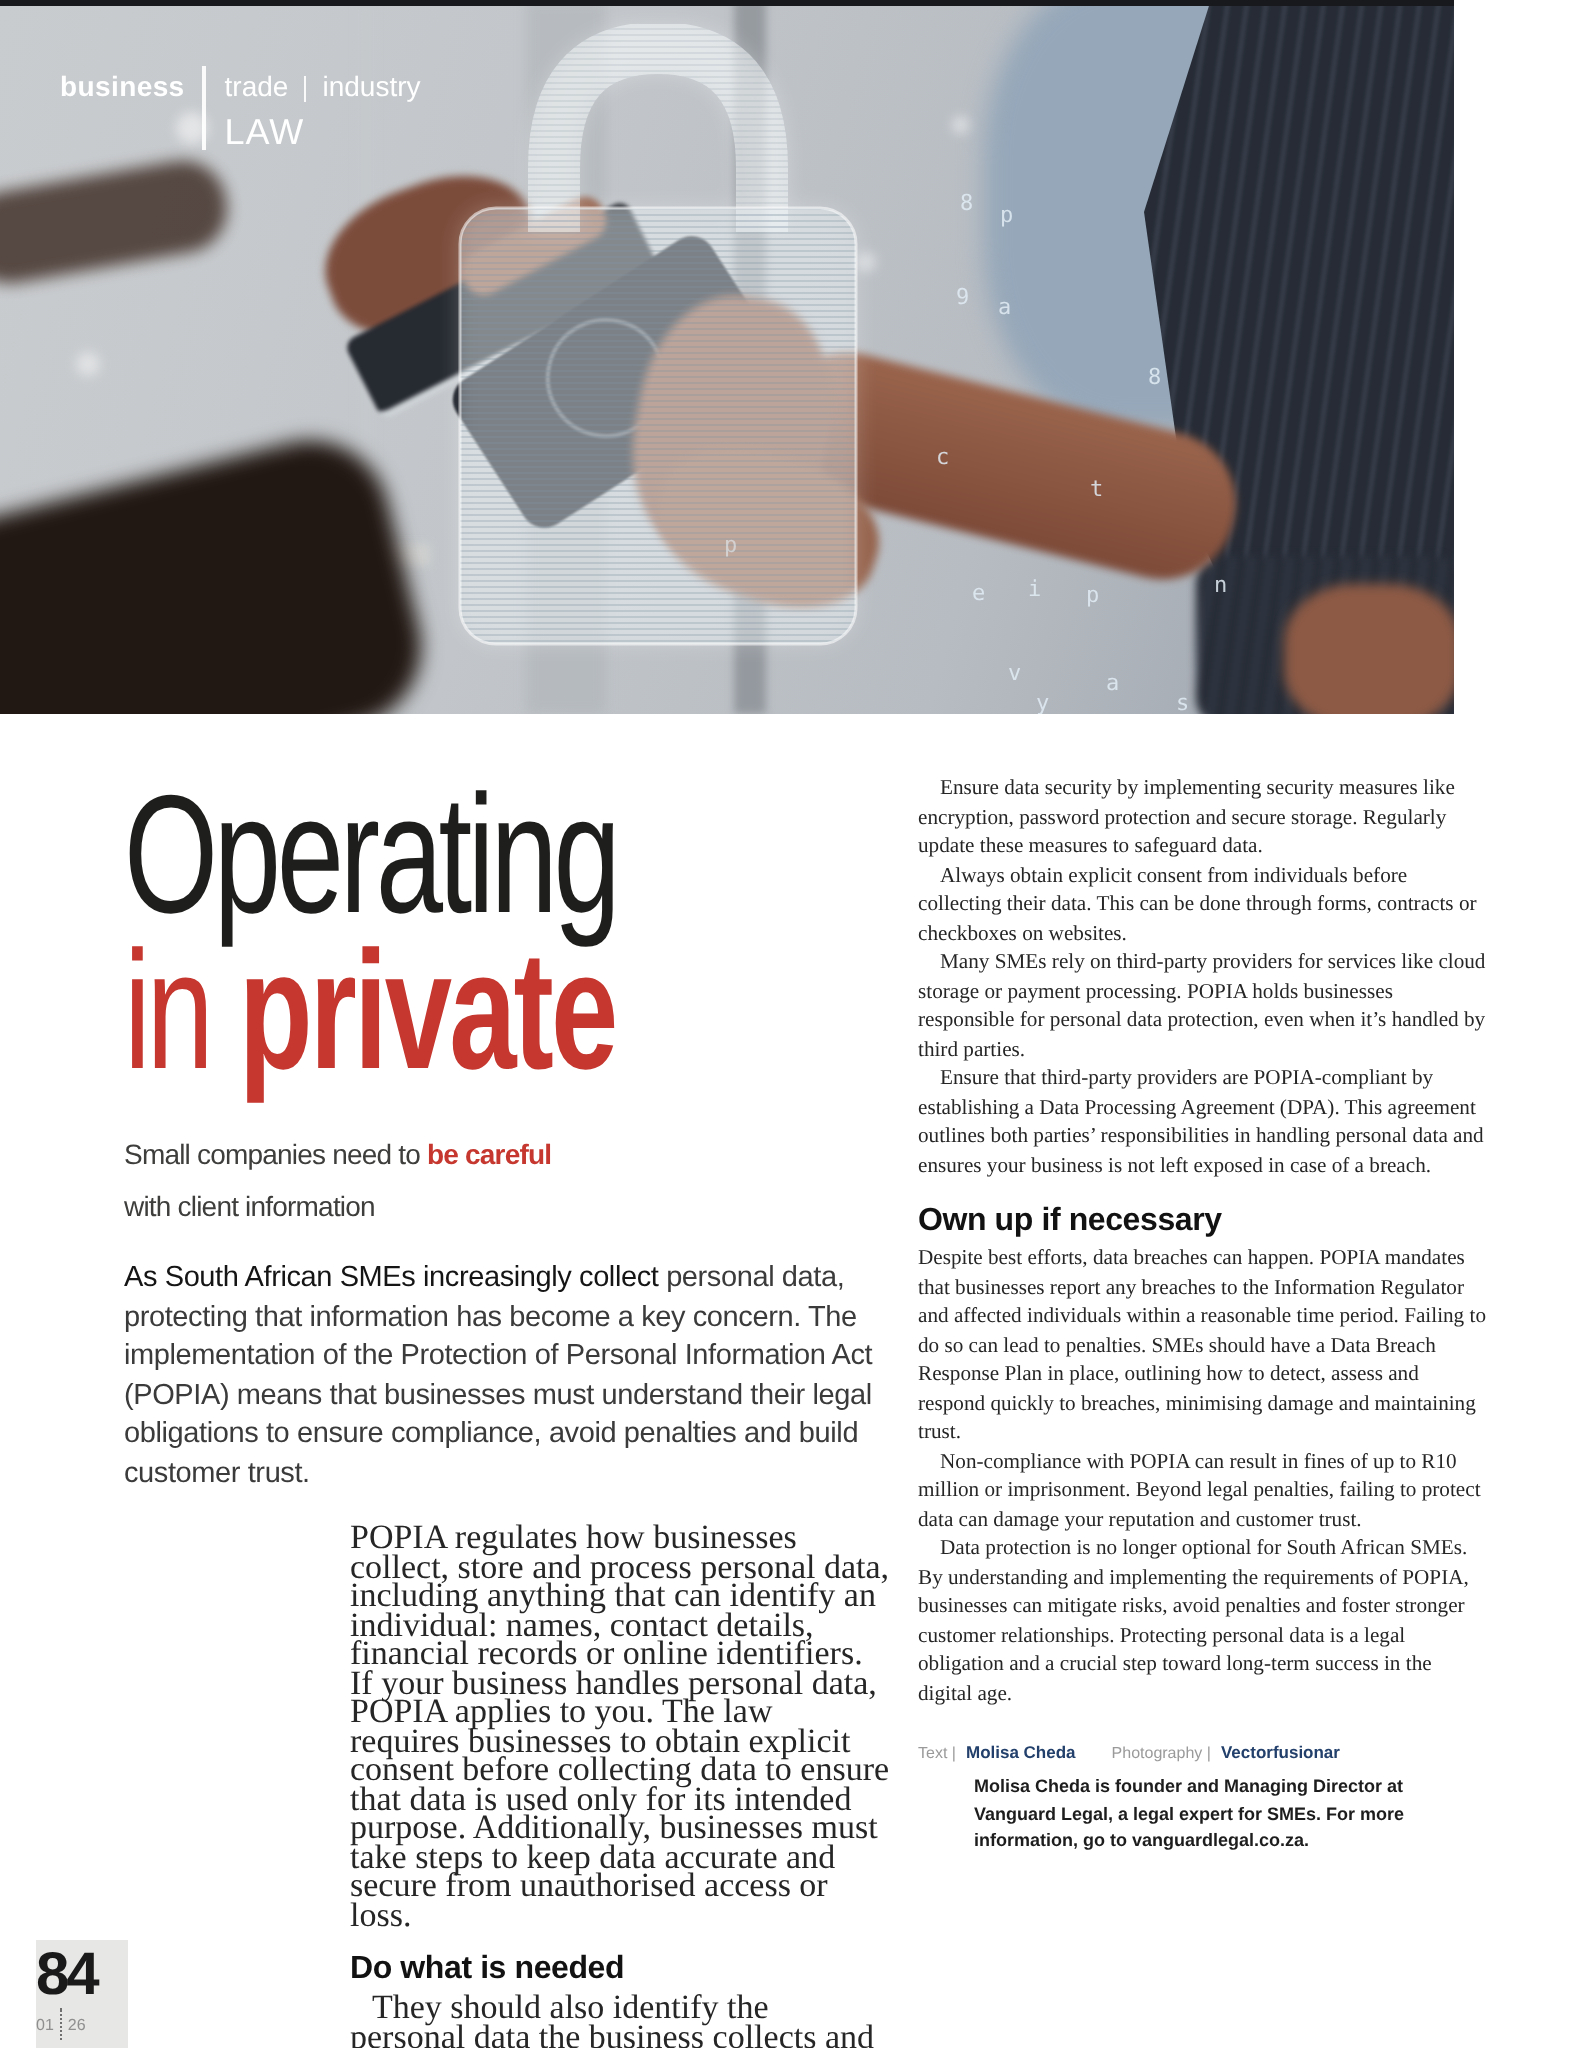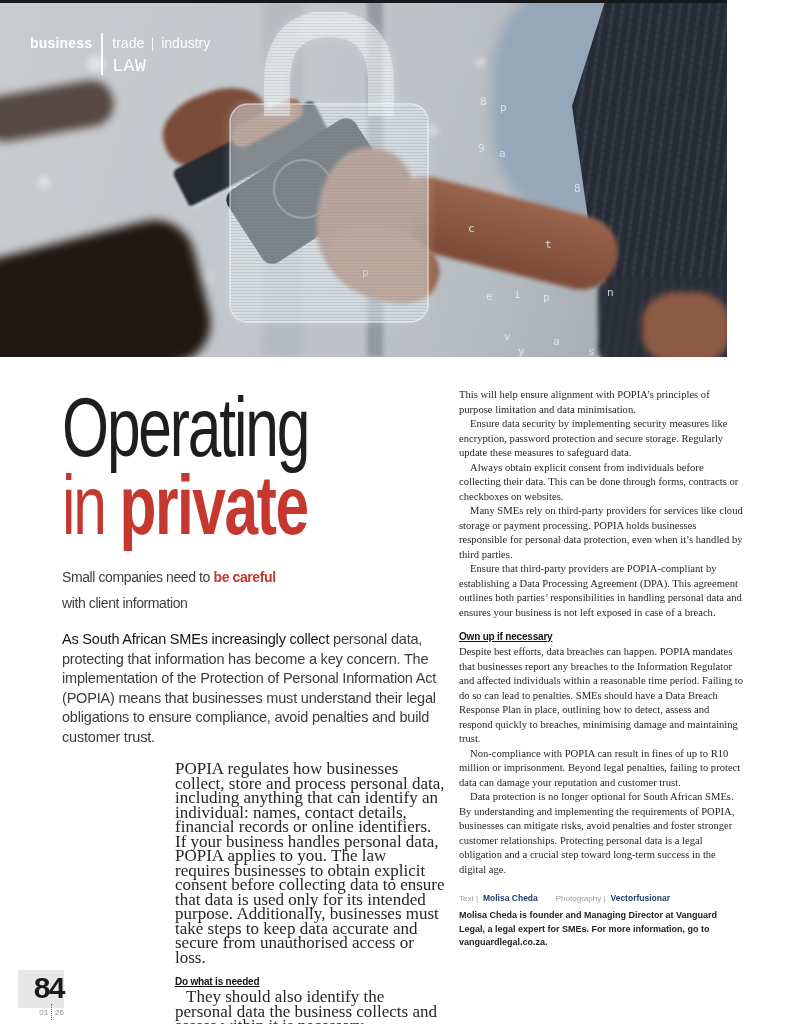--- a/index.html
+++ b/index.html
@@ -64,47 +64,47 @@
   .glyph:nth-of-type(14){left:553px;top:335px;}
   .glyph:nth-of-type(15){left:588px;top:345px;}
   .glyph:nth-of-type(16){left:518px;top:345px;}
   
   .badge{position:absolute;left:30px;top:33px;z-index:50;color:#fff;display:flex;align-items:flex-start;}
   .badge-primary{font-weight:700;font-size:14px;letter-spacing:.2px;padding-top:2px;}
   .badge-divider{width:2px;height:42px;background:rgba(255,255,255,.92);margin:0 9px;}
   .badge-right{display:flex;flex-direction:column;}
   .badge-row{display:flex;align-items:flex-end;font-size:14px;font-weight:400;padding-top:2px;}
   .badge-sep{width:1px;height:13px;background:rgba(255,255,255,.9);margin:0 8px;}
-  .badge-sub{font-size:18px;font-weight:400;letter-spacing:.5px;margin-top:5px;font-family:Liberation Mono, monospace;}
+  .badge-sub{font-size:18px;font-weight:400;letter-spacing:.5px;margin-top:5px;}
   
   .article{position:absolute;left:62px;top:388px;width:682px;display:flex;gap:12px;}
   .col-left{width:385px;}
   .col-right{width:285px;}
   .title{transform:scaleX(.72);transform-origin:0 0;white-space:nowrap;
     font-size:84px;line-height:78px;letter-spacing:-3px;color:#1e1e1c;font-weight:400;}
   .title .accent-light{color:#c5372f;font-weight:400;}
   .title .accent-bold{color:#c5372f;font-weight:700;letter-spacing:-2px;}
   .standfirst{margin-top:20px;font-size:14px;line-height:26px;color:#3e3e3c;letter-spacing:-.4px;}
   .standfirst .accent{color:#c5372f;font-weight:700;}
   .intro{margin-top:14px;font-size:14.5px;line-height:19.6px;color:#3b3b3b;letter-spacing:-.2px;}
   .intro .lead-bold{font-weight:400;color:#151515;}
   .serif-block{margin-top:9px;margin-left:113px;width:270px;}
   .bodycopy{font-family:"Liberation Serif",serif;font-size:17px;line-height:14.5px;color:#262626;margin:0;}
   .col-right .bodycopy{font-size:10.6px;}
   .indent{text-indent:11px;}
-  .subhead{font-family:"Liberation Sans",sans-serif;font-weight:700;font-size:10px;color:#121212;margin:11px 0 3px 0;letter-spacing:-.2px;text-decoration:underline;}
+  .subhead{font-family:"Liberation Sans",sans-serif;font-weight:700;font-size:16px;color:#121212;margin:11px 0 3px 0;letter-spacing:-.2px;}
   
   .creditline{margin-top:16px;font-size:8.5px;display:flex;align-items:baseline;gap:5px;white-space:nowrap;}
   .credit-label{color:#9a9a9a;font-size:8px;}
   .credit-value{color:#22406b;font-weight:700;}
   .credit-gap{width:8px;}
-  .bio{margin-top:6px;font-weight:700;font-size:9px;line-height:13.5px;color:#1d1d1d;}
-  
-  .pagebox{position:absolute;left:18px;top:970px;width:46px;height:38px;background:#e7e7e5;
-    display:flex;flex-direction:column;align-items:flex-end;}
+  .bio{margin-top:6px;font-weight:700;font-size:9px;line-height:13.5px;color:#1d1d1d;margin-left:28px;}
+  
+  .pagebox{position:absolute;left:18px;top:970px;width:46px;height:54px;background:#e7e7e5;
+    display:flex;flex-direction:column;align-items:flex-start;}
   .pagenum{font-size:30px;font-weight:700;letter-spacing:-1.5px;color:#1a1a1a;line-height:32px;margin-top:2px;}
   .issue{display:flex;align-items:center;font-size:8px;color:#8f8f8f;gap:3px;height:16px;}
   .issue-dots{border-left:1px dotted #6f6f6f;height:16px;}
 </style>
 </head>
 <body>
 
 <div class="hero">
   <div class="shape band1"></div>
   <div class="shape band3"></div>
@@ -185,21 +185,20 @@
       <span>with client information</span>
     </div>
     <p class="intro"><span class="lead-bold">As South African SMEs increasingly collect</span><span> personal data, protecting that information has become a key concern. The implementation of the Protection of Personal Information Act (POPIA) means that businesses must understand their legal obligations to ensure compliance, avoid penalties and build customer trust.</span></p>
     <div class="serif-block">
       <p class="bodycopy">POPIA regulates how businesses collect, store and process personal data, including anything that can identify an individual: names, contact details, financial records or online identifiers. If your business handles personal data, POPIA applies to you. The law requires businesses to obtain explicit consent before collecting data to ensure that data is used only for its intended purpose. Additionally, businesses must take steps to keep data accurate and secure from unauthorised access or loss.</p>
       <div class="subhead">Do what is needed</div>
       <p class="bodycopy indent">They should also identify the personal data the business collects and assess within it is necessary.</p>
     </div>
   </div>
   <div class="col-right">
-    <p class="bodycopy">This will help ensure alignment with POPIA’s principles of purpose limitation and data minimisation.</p>
     <p class="bodycopy indent">Ensure data security by implementing security measures like encryption, password protection and secure storage. Regularly update these measures to safeguard data.</p>
     <p class="bodycopy indent">Always obtain explicit consent from individuals before collecting their data. This can be done through forms, contracts or checkboxes on websites.</p>
     <p class="bodycopy indent">Many SMEs rely on third-party providers for services like cloud storage or payment processing. POPIA holds businesses responsible for personal data protection, even when it’s handled by third parties.</p>
     <p class="bodycopy indent">Ensure that third-party providers are POPIA-compliant by establishing a Data Processing Agreement (DPA). This agreement outlines both parties’ responsibilities in handling personal data and ensures your business is not left exposed in case of a breach.</p>
     <div class="subhead">Own up if necessary</div>
     <p class="bodycopy">Despite best efforts, data breaches can happen. POPIA mandates that businesses report any breaches to the Information Regulator and affected individuals within a reasonable time period. Failing to do so can lead to penalties. SMEs should have a Data Breach Response Plan in place, outlining how to detect, assess and respond quickly to breaches, minimising damage and maintaining trust.</p>
     <p class="bodycopy indent">Non-compliance with POPIA can result in fines of up to R10 million or imprisonment. Beyond legal penalties, failing to protect data can damage your reputation and customer trust.</p>
     <p class="bodycopy indent">Data protection is no longer optional for South African SMEs. By understanding and implementing the requirements of POPIA, businesses can mitigate risks, avoid penalties and foster stronger customer relationships. Protecting personal data is a legal obligation and a crucial step toward long-term success in the digital age.</p>
     <div class="creditline">
       <span class="credit-label">Text |</span>

